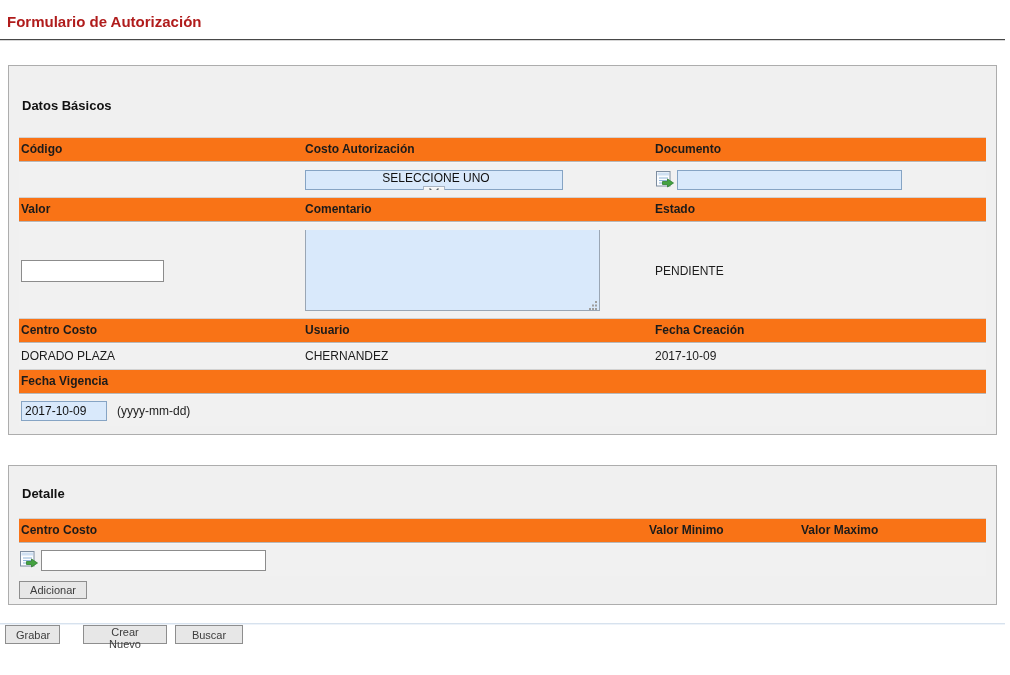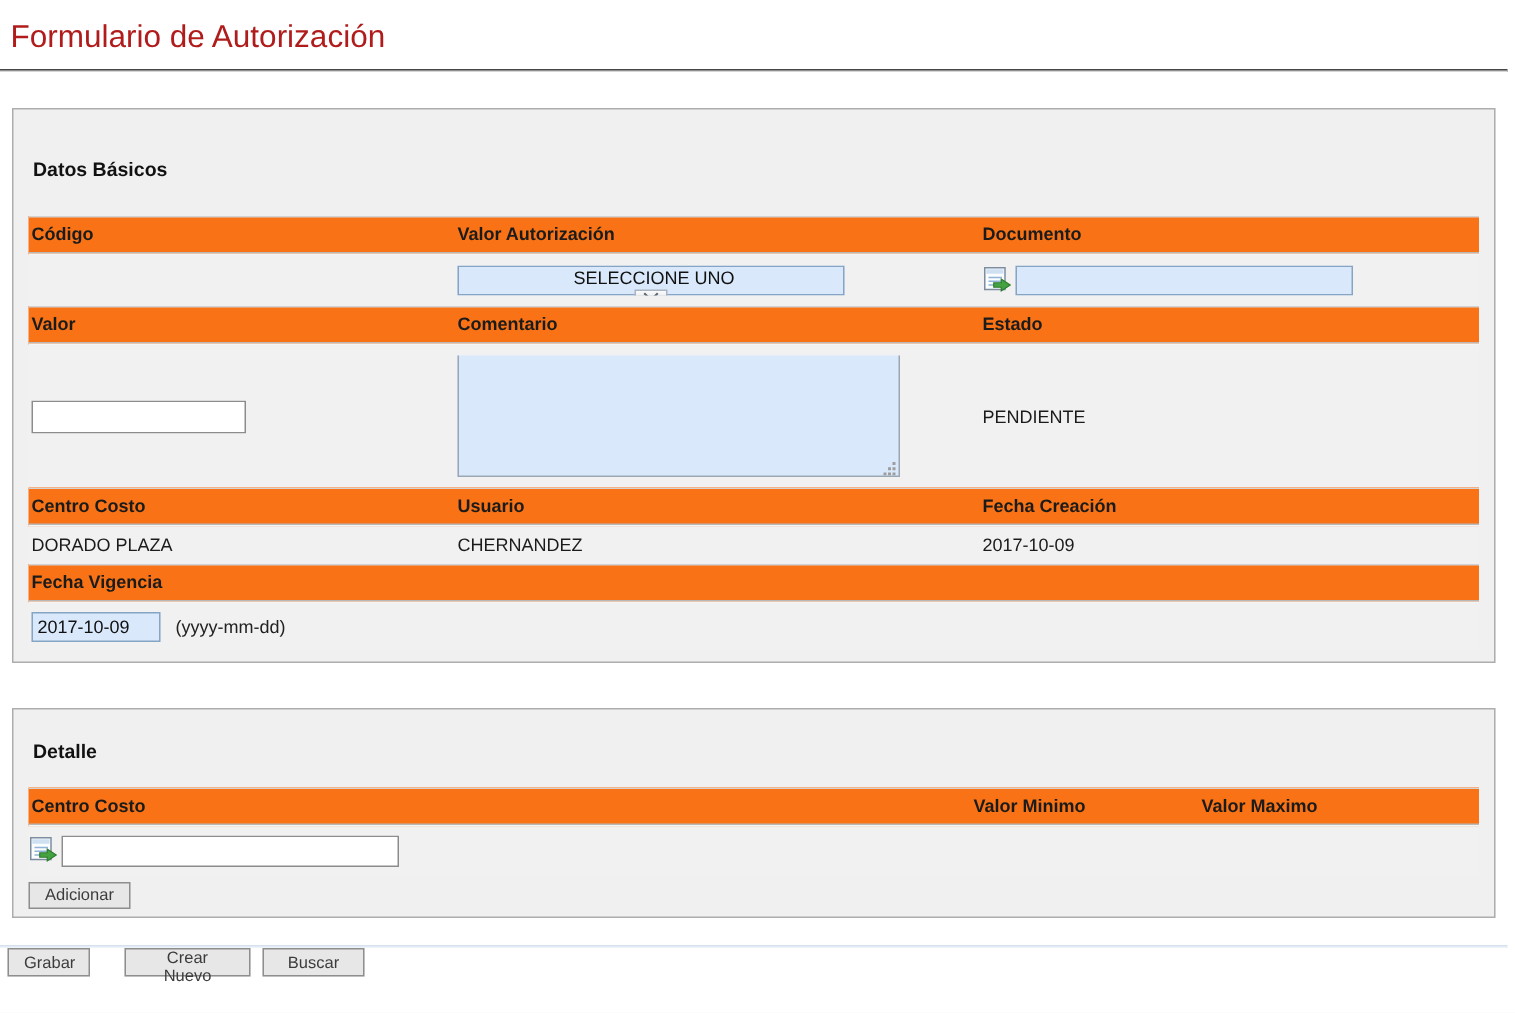--- a/index.html
+++ b/index.html
@@ -1,21 +1,21 @@
 <!DOCTYPE html>
 <html><head>
 <meta charset="utf-8">
 <style>
   * { margin:0; padding:0; box-sizing:border-box; }
   html,body { background:#ffffff; width:1010px; }
   body { font-family:"Liberation Sans", sans-serif; font-size:12px; color:#1b1b1b; }
 
   .page { width:1010px; height:675px; position:relative; overflow:hidden; }
 
-  h1.page-title { font-size:21px; font-weight:normal; color:#b01c1c; margin:13px 0 9px 7px; letter-spacing:0; }
+  h1.page-title { font-size:15px; font-weight:bold; color:#b01c1c; margin:13px 0 9px 7px; letter-spacing:0; }
   .title-rule { height:2px; background:#474747; border-bottom:1px solid #d6d6d6; width:1005px; }
 
   .panel { background:#f0f0f0; border:1px solid #adadad; margin:0 13px 0 8px; width:989px; padding:14px 10px 12px 10px; }
   .panel-datos { margin-top:24px; height:370px; }
   .panel-detalle { margin-top:30px; height:140px; }
 
   .section-title { font-size:13px; font-weight:bold; color:#111; margin:18px 0 0 3px; }
   .panel-detalle .section-title { margin-top:6px; }
 
   .tbl { margin-top:24px; width:967px; }
@@ -88,21 +88,21 @@
   <h1 class="page-title">Formulario de Autorización</h1>
   <div class="title-rule"></div>
 
   <section class="panel panel-datos">
     <div class="section-title">Datos Básicos</div>
 
     <div class="tbl">
 
       <div class="row hdr cols-datos">
         <div class="cell">Código</div>
-        <div class="cell">Valor Autorización</div>
+        <div class="cell">Costo Autorización</div>
         <div class="cell">Documento</div>
       </div>
 
       <div class="row content cols-datos r-controls1">
         <div class="cell"></div>
         <div class="cell">
           <div class="select-box">
             <span class="select-text">SELECCIONE UNO</span>
             <span class="select-btn">
               <svg width="12" height="8" viewBox="0 0 12 8">

